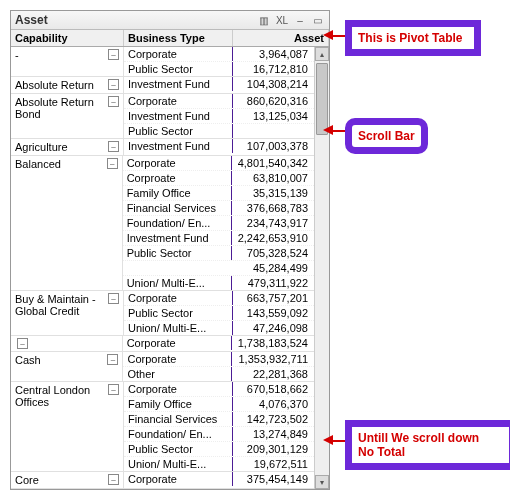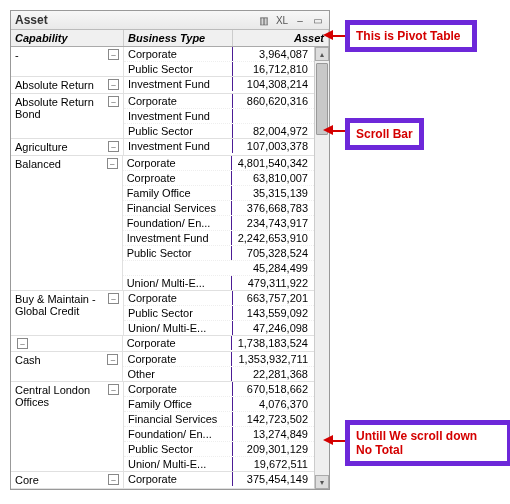--- a/index.html
+++ b/index.html
@@ -45,21 +45,20 @@
     justify-content: center;
     color: #555;
     font-size: 10px;
     cursor: pointer;
   }
   .col-headers {
     display: flex;
     border-bottom: 1px solid #aaa;
     background: #f0f0f0;
     font-weight: bold;
-    font-style: italic;
   }
   .col-headers > div {
     padding: 2px 4px;
     border-right: 1px solid #ccc;
   }
   .col-cap { width: 104px; }
   .col-bt  { width: 100px; }
   .col-val { flex:1; text-align: right; padding-right:10px;}
   .body-wrap {
     flex:1;
@@ -137,21 +136,21 @@
     top:16px;height:70px;
     background:#c8c8c8;
     border:1px solid #999;
     border-radius:1px;
     cursor:pointer;
   }
   .sb-bottom{position:absolute;bottom:0;left:0;right:0;}
   
   .callout {
     position:absolute;
-    border:5px solid #6d28d9;
+    border:7px solid #6d28d9;
     color:#d40000;
     font-weight:bold;
     font-size:12px;
     padding:4px 6px;
     background:rgba(255,255,255,0);
   }
   .arrow {
     position:absolute;
     width:0;height:0;
   }
@@ -216,24 +215,24 @@
             <span class="cap-label">Absolute Return Bond</span>
             <span class="exp">–</span>
           </div>
           <div class="subrows">
             <div class="subrow">
               <div class="bt-cell">Corporate</div>
               <div class="val-cell">860,620,316</div>
             </div>
             <div class="subrow">
               <div class="bt-cell">Investment Fund</div>
+              <div class="val-cell">13,125,034</div>
             </div>
             <div class="subrow">
               <div class="bt-cell">Public Sector</div>
-              <div class="val-cell">82,004,972</div>
             </div>
           </div>
         </div>
         <div class="group">
           <div class="cap-cell">
             <span class="cap-label">Agriculture</span>
             <span class="exp">–</span>
           </div>
           <div class="subrows">
             <div class="subrow">
@@ -382,21 +381,21 @@
       <div class="sb-thumb"></div>
       <div class="sb-btn sb-bottom">▾</div>
     </div>
   </div>
 </div>
 
 <div class="callout" style="left:345px;top:20px;width:110px;">This is Pivot Table</div>
 <div class="arrow-line" style="left:332px;top:35px;width:13px;"></div>
 <div class="arrow arrow-left" style="left:323px;top:30px;"></div>
 
-<div class="callout" style="left:345px;top:118px;">Scroll Bar</div>
+<div class="callout" style="left:345px;top:118px;border-radius:10px;">Scroll Bar</div>
 <div class="arrow-line" style="left:332px;top:130px;width:13px;"></div>
 <div class="arrow arrow-left" style="left:323px;top:125px;"></div>
 
 <div class="callout" style="left:345px;top:420px;width:145px;">
   <div>Untill We scroll down</div>
   <div>No Total</div>
 </div>
 <div class="arrow-line" style="left:332px;top:440px;width:13px;"></div>
 <div class="arrow arrow-left" style="left:323px;top:435px;"></div>
 

